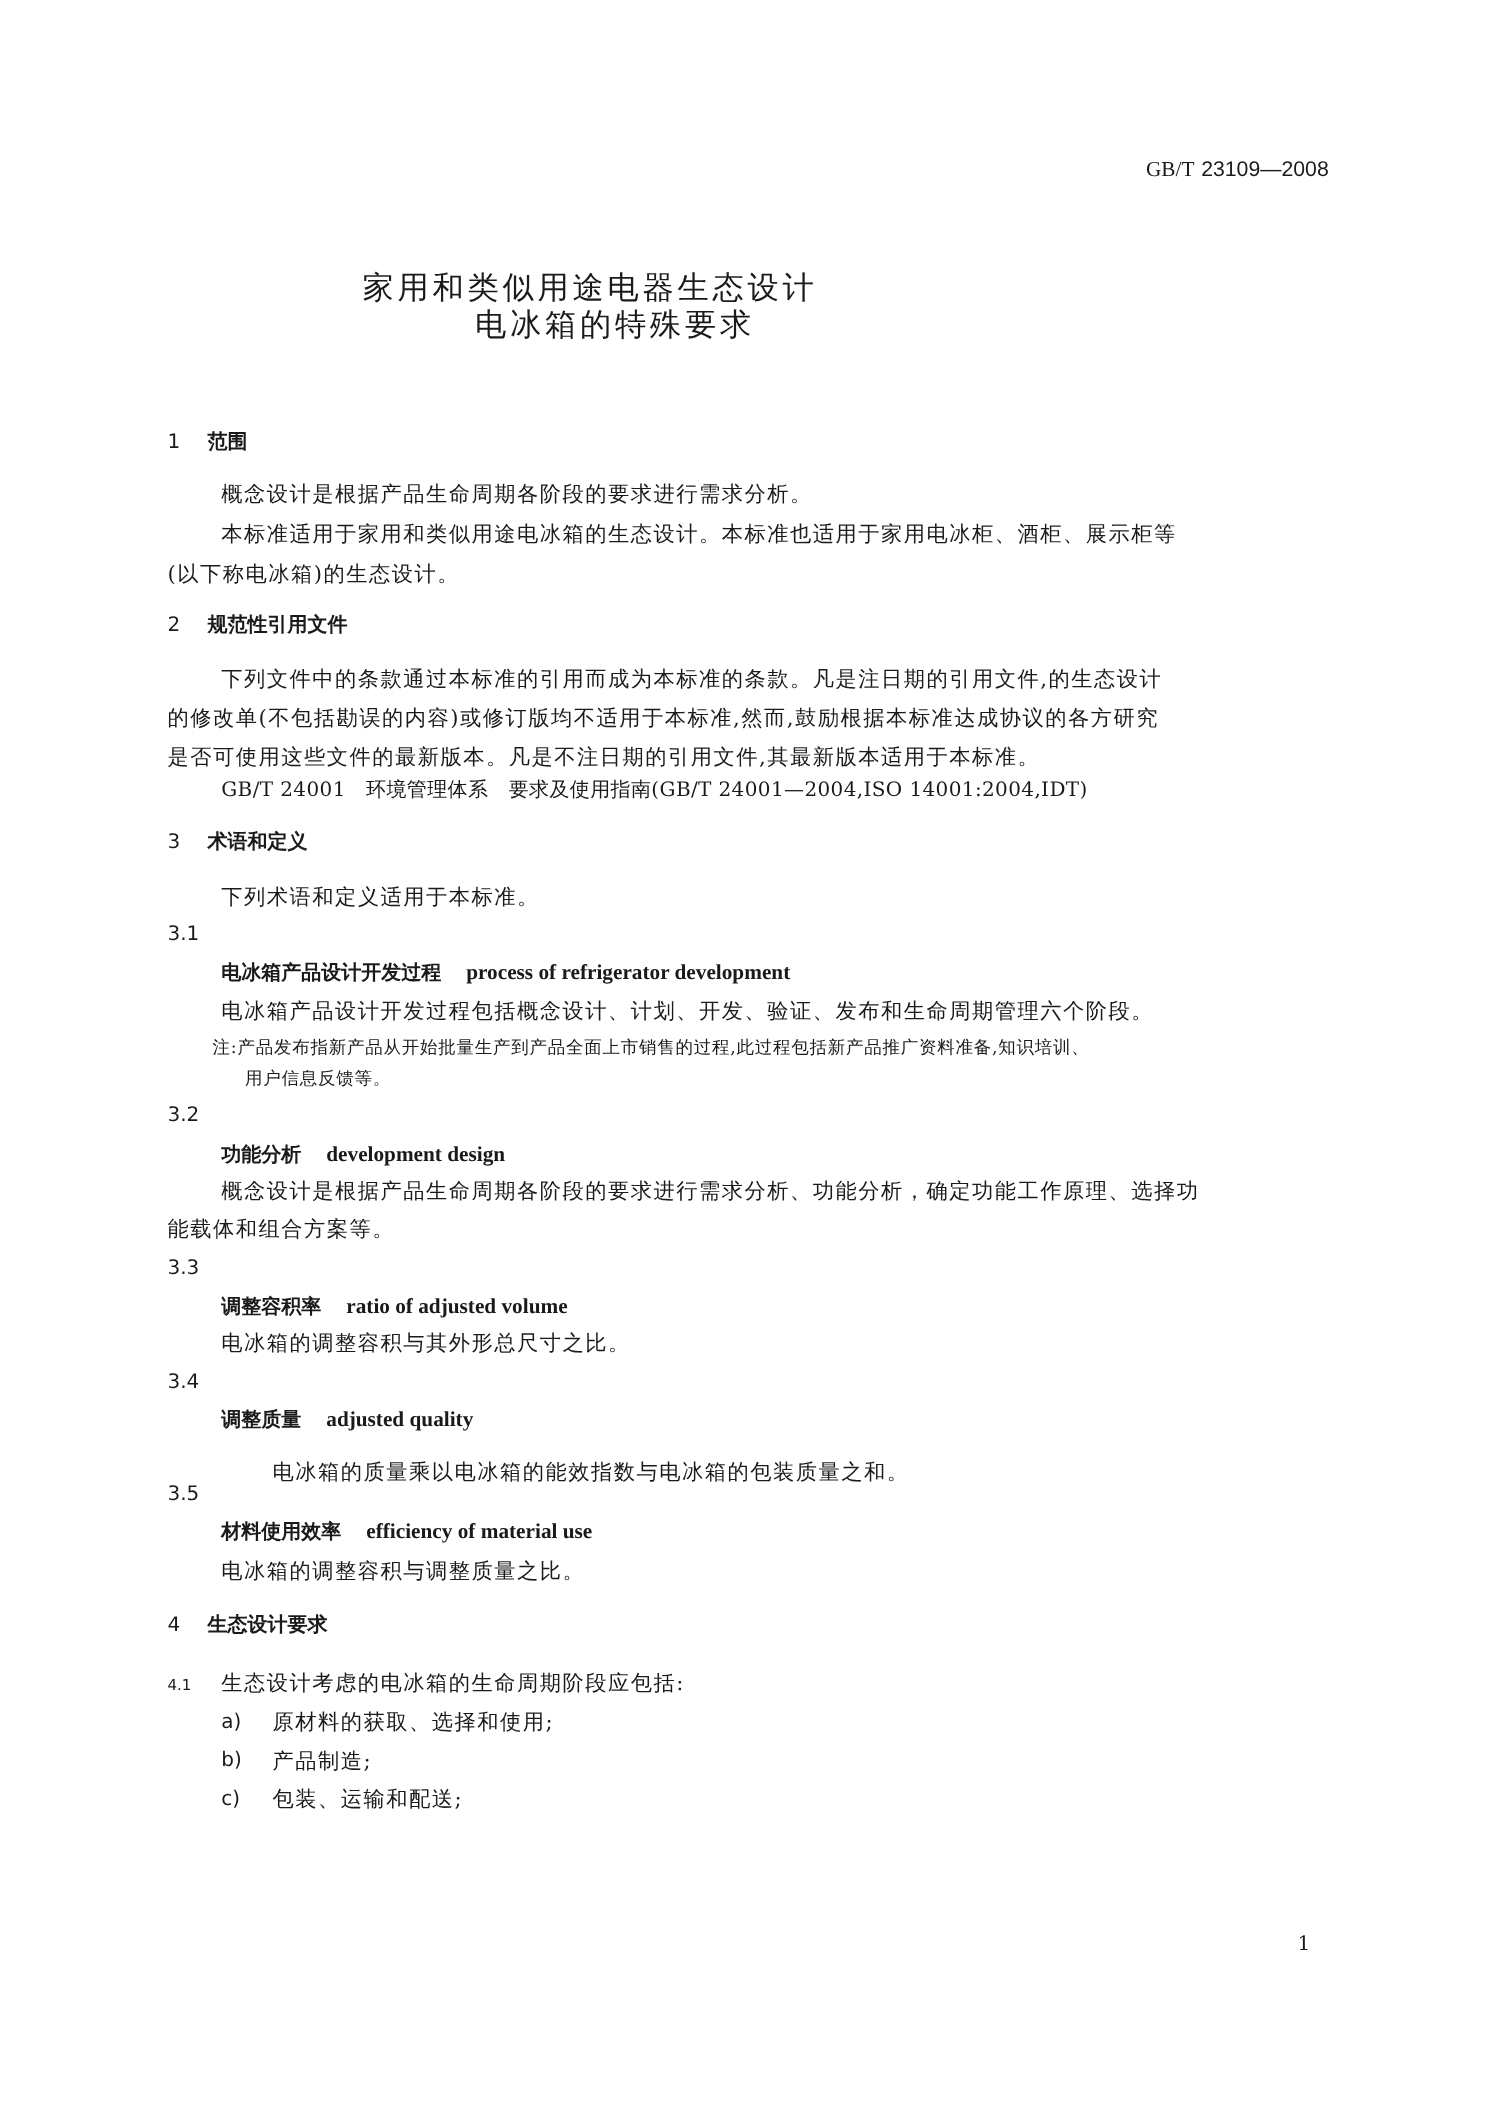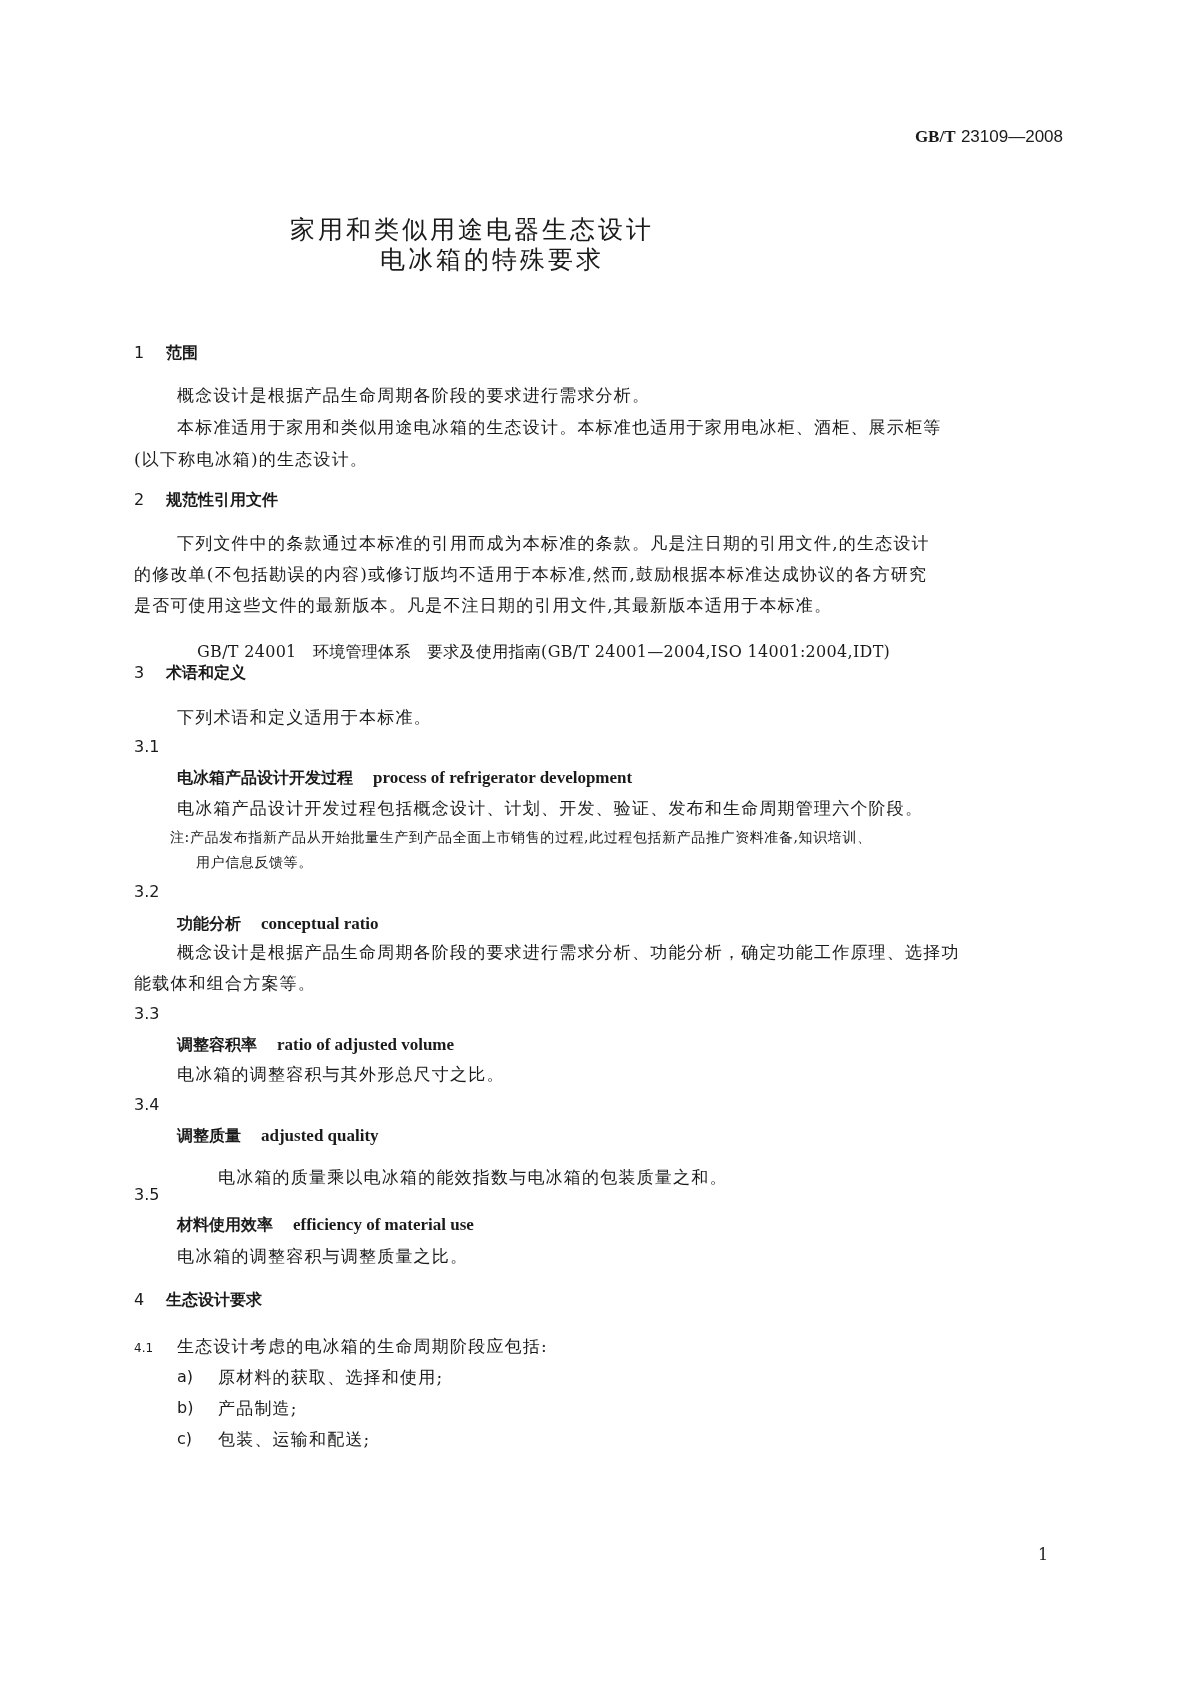--- a/index.html
+++ b/index.html
@@ -3,21 +3,21 @@
   <meta charset="utf-8">
   <style>
     html, body { margin: 0; padding: 0; background: #ffffff; }
     body {
       width: 1191px; height: 1684px; position: relative; overflow: hidden;
       font-family: "DejaVu Serif", "Liberation Serif", serif;
       color: #1a1a1a;
     }
     .abs { position: absolute; white-space: nowrap; }
     .std-code { top: 126px; right: 128px; font-size: 17px; }
-    .std-code .bold { font-weight: bold; font-family: "Liberation Serif", serif; }
+    .std-code .bold { font-weight: normal; font-family: "Liberation Serif", serif; }
     .std-code .num { font-family: "Liberation Sans", sans-serif; }
     .title { left: 0; width: 944px; text-align: center; font-family: "DejaVu Sans", sans-serif; font-size: 25px; letter-spacing: 3px; font-weight: 500; }
     .h1 { left: 134px; font-family: "DejaVu Sans", sans-serif; font-size: 16px; font-weight: bold; }
     .h1 .n { display: inline-block; width: 32px; font-weight: normal; }
     .p { font-size: 17px; letter-spacing: 1.2px; }
     .p-indent { left: 177px; }
     .p-flush { left: 134px; }
     .clause-num { left: 134px; font-family: "DejaVu Sans", sans-serif; font-size: 16px; }
     .term { left: 177px; font-size: 16px; font-weight: bold; font-family: "DejaVu Sans", sans-serif; }
     .term .en { font-family: "Liberation Serif", serif; font-size: 17px; margin-left: 20px; }
@@ -43,38 +43,38 @@
 <div class="abs p p-indent" style="top:384px;">概念设计是根据产品生命周期各阶段的要求进行需求分析。</div>
 <div class="abs p p-indent" style="top:416px;">本标准适用于家用和类似用途电冰箱的生态设计。本标准也适用于家用电冰柜、酒柜、展示柜等</div>
 <div class="abs p p-flush" style="top:448px;">(以下称电冰箱)的生态设计。</div>
 
 <div class="abs h1" style="top:490px;">
   <span class="n">2</span><span>规范性引用文件</span>
 </div>
 <div class="abs p p-indent" style="top:532px;">下列文件中的条款通过本标准的引用而成为本标准的条款。凡是注日期的引用文件,的生态设计</div>
 <div class="abs p p-flush" style="top:563px;">的修改单(不包括勘误的内容)或修订版均不适用于本标准,然而,鼓励根据本标准达成协议的各方研究</div>
 <div class="abs p p-flush" style="top:594px;">是否可使用这些文件的最新版本。凡是不注日期的引用文件,其最新版本适用于本标准。</div>
-<div class="abs p p-indent" style="top:642px; font-size:16px; letter-spacing:0.3px;margin-left:20px;">GB/T 24001　环境管理体系　要求及使用指南(GB/T 24001—2004,ISO 14001:2004,IDT)</div>
+<div class="abs p p-indent" style="top:622px; font-size:16px; letter-spacing:0.3px;">GB/T 24001　环境管理体系　要求及使用指南(GB/T 24001—2004,ISO 14001:2004,IDT)</div>
 
 <div class="abs h1" style="top:663px;">
   <span class="n">3</span><span>术语和定义</span>
 </div>
 <div class="abs p p-indent" style="top:706px;">下列术语和定义适用于本标准。</div>
 
 <div class="abs clause-num" style="top:737px;">3.1</div>
 <div class="abs term" style="top:768px;">
   <span>电冰箱产品设计开发过程</span><span class="en">process of refrigerator development</span>
 </div>
 <div class="abs p p-indent" style="top:797px;">电冰箱产品设计开发过程包括概念设计、计划、开发、验证、发布和生命周期管理六个阶段。</div>
 <div class="abs note" style="top:829px; left:170px;">注:产品发布指新产品从开始批量生产到产品全面上市销售的过程,此过程包括新产品推广资料准备,知识培训、</div>
 <div class="abs note" style="top:854px; left:196px;">用户信息反馈等。</div>
 
 <div class="abs clause-num" style="top:882px;">3.2</div>
 <div class="abs term" style="top:914px;">
-  <span>功能分析</span><span class="en">conceptual ratio</span>
+  <span>功能分析</span><span class="en">development design</span>
 </div>
 <div class="abs p p-indent" style="top:941px;">概念设计是根据产品生命周期各阶段的要求进行需求分析、功能分析，确定功能工作原理、选择功</div>
 <div class="abs p p-flush" style="top:972px;">能载体和组合方案等。</div>
 
 <div class="abs clause-num" style="top:1004px;">3.3</div>
 <div class="abs term" style="top:1035px;">
   <span>调整容积率</span><span class="en">ratio of adjusted volume</span>
 </div>
 <div class="abs p p-indent" style="top:1063px;">电冰箱的调整容积与其外形总尺寸之比。</div>
 

